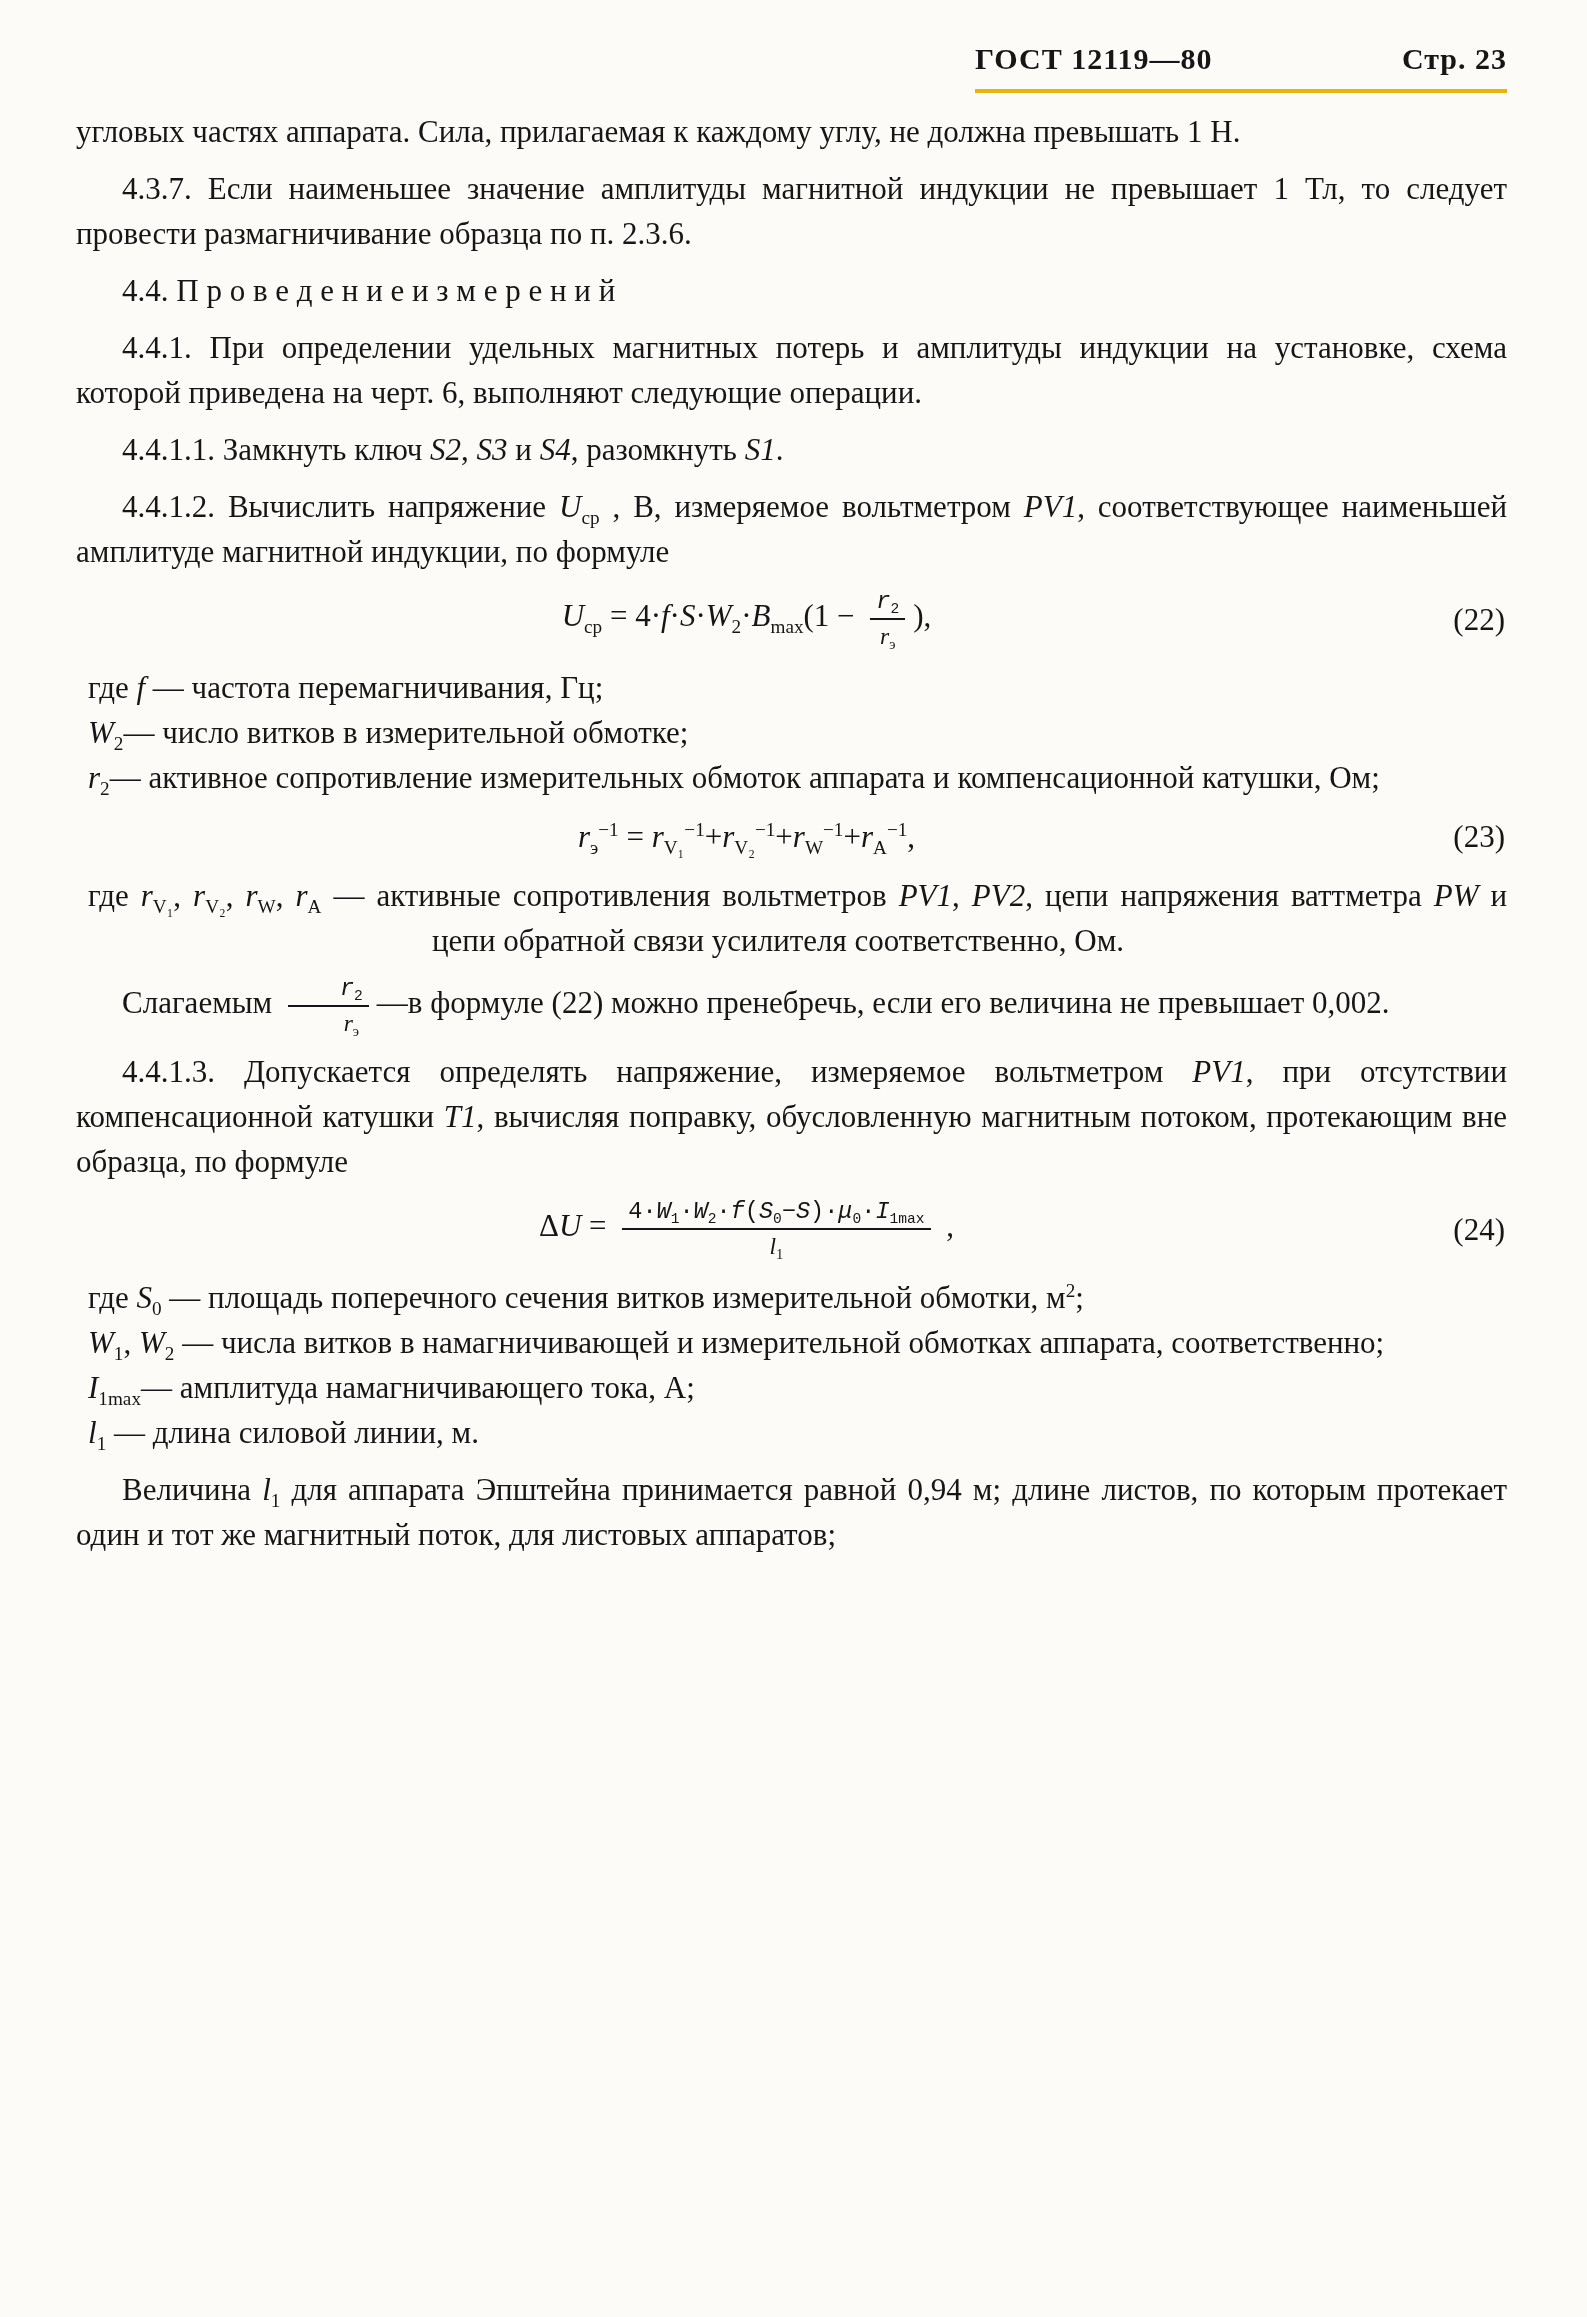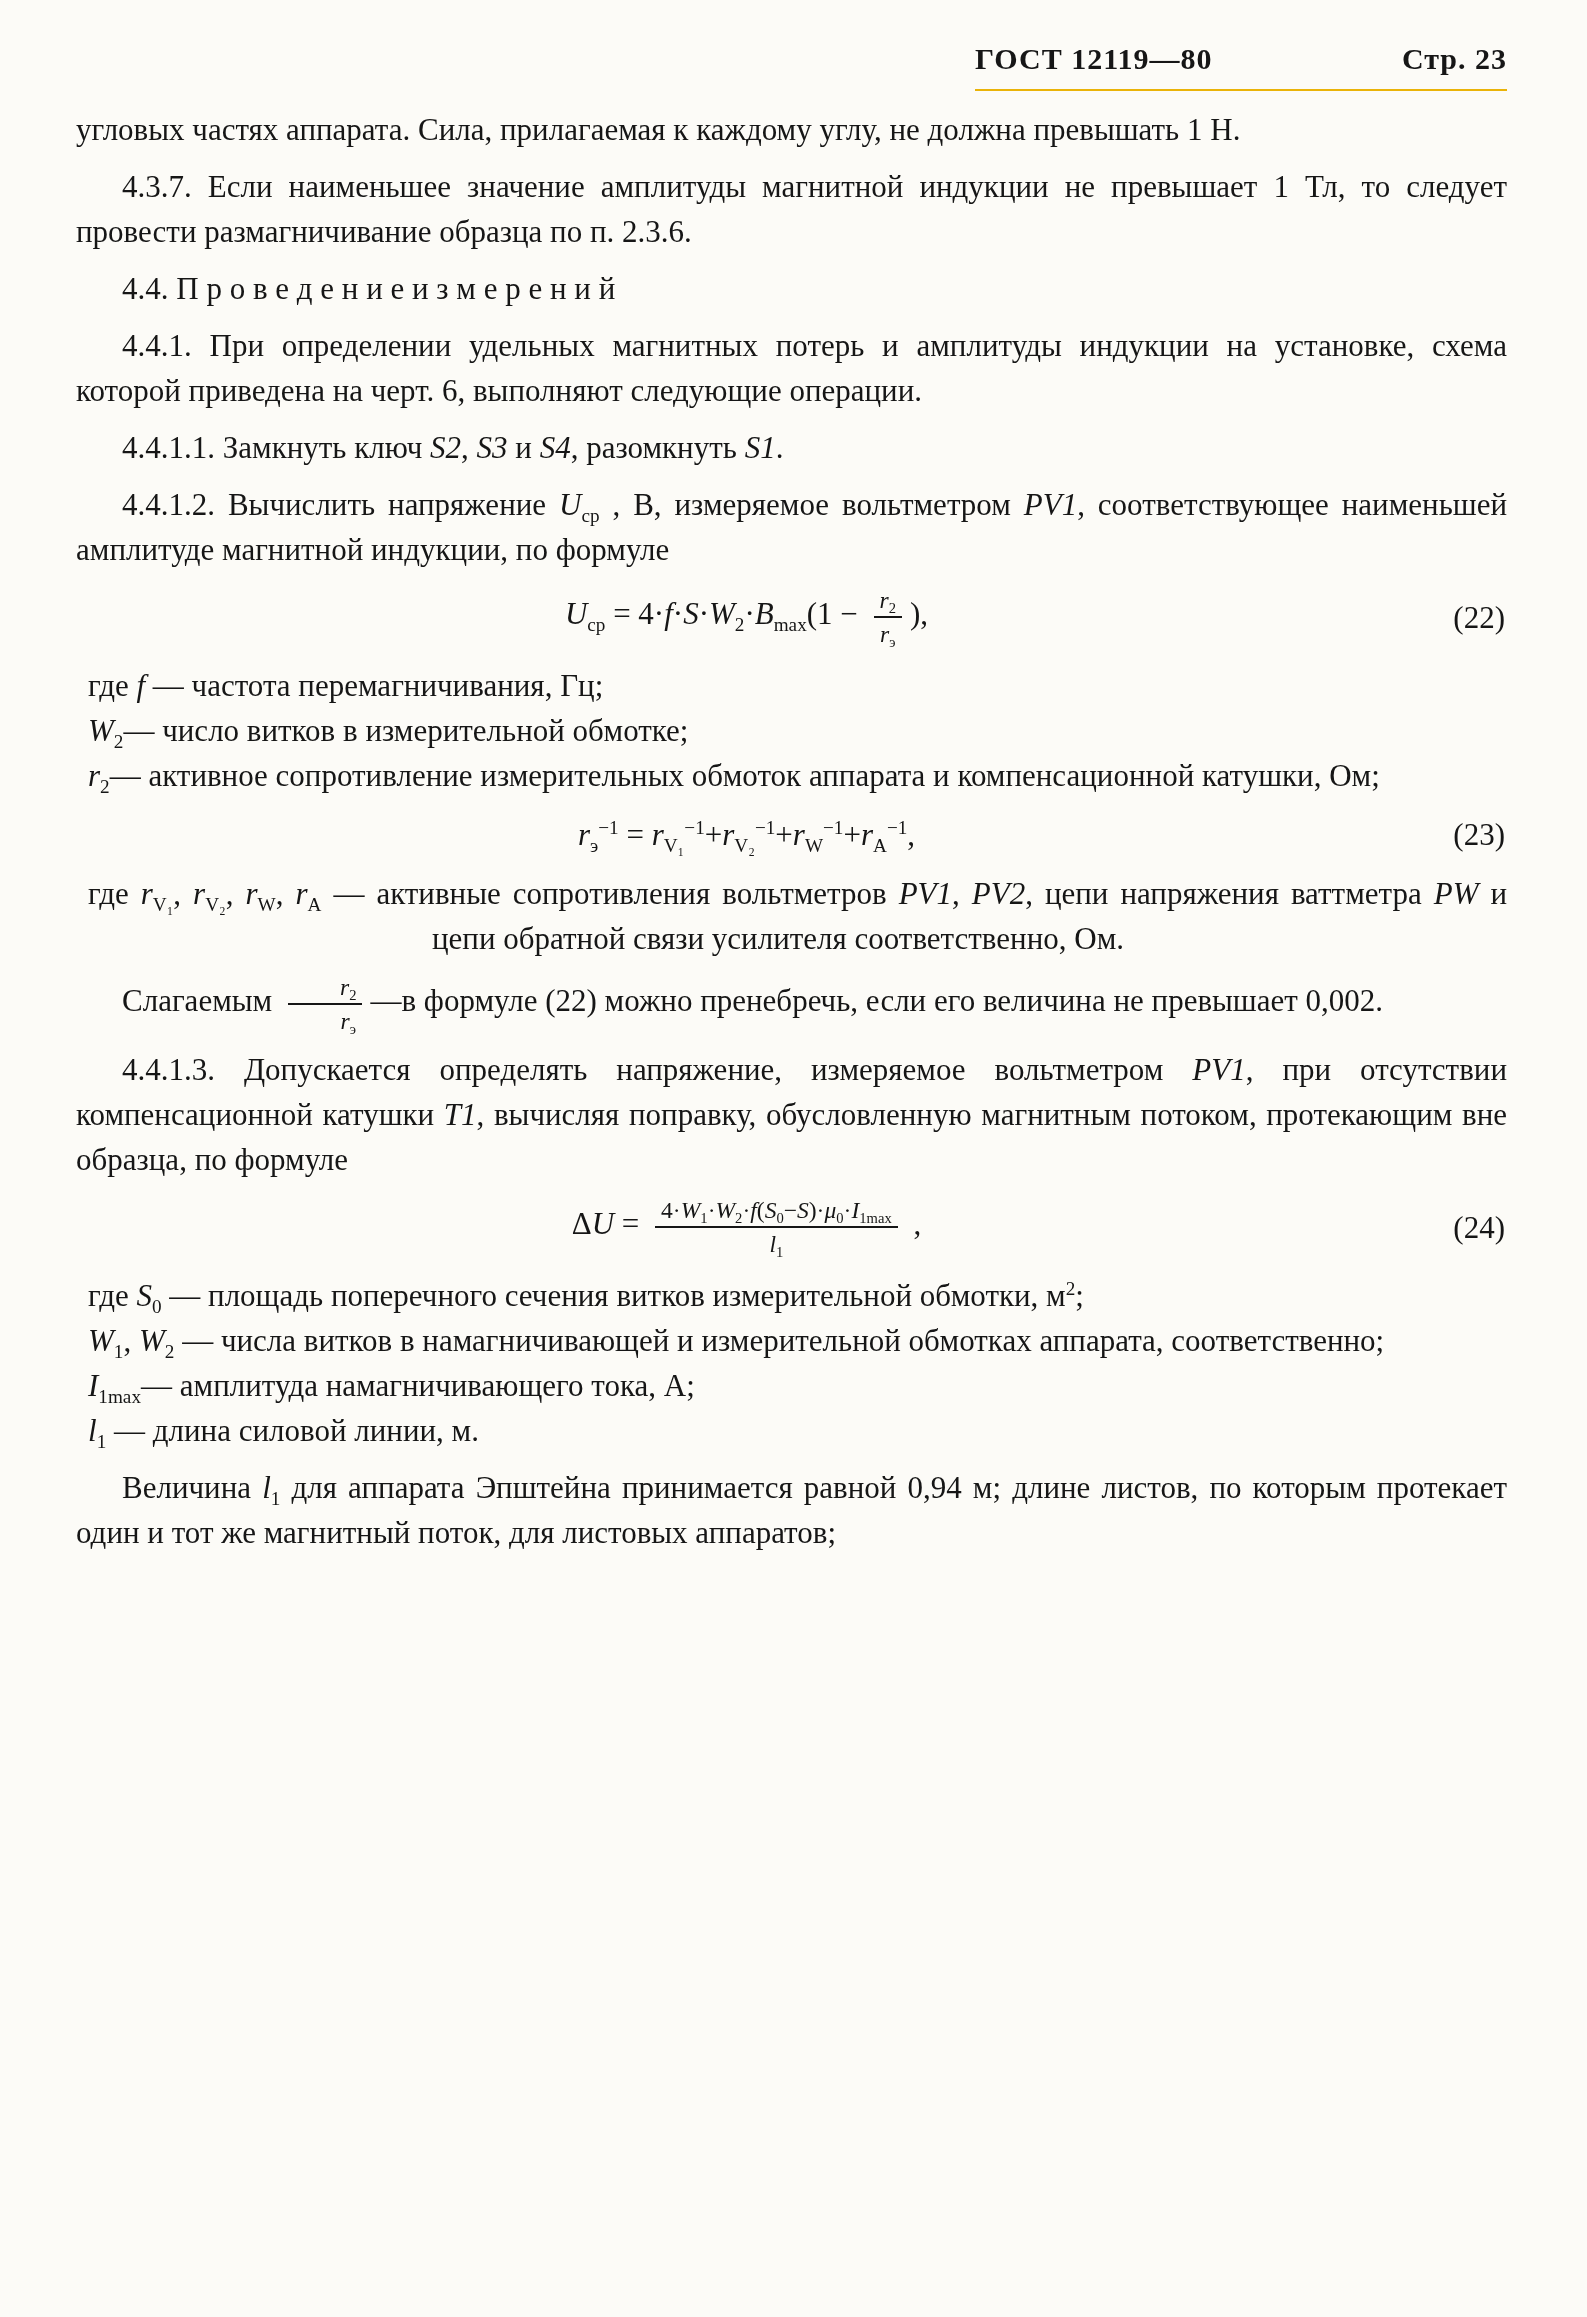--- a/index.html
+++ b/index.html
@@ -16,21 +16,21 @@
     padding: 36px 80px 20px 76px;
     overflow: hidden;
   }
   .header { margin-bottom: 16px; }
   .header-inner {
     width: 532px;
     margin-left: auto;
     display: flex;
     justify-content: space-between;
     align-items: baseline;
-    border-bottom: 2px solid #eab308;
+    border-bottom: 4px solid #eab308;
     padding-bottom: 8px;
     font-weight: bold;
     font-size: 30px;
     letter-spacing: 1px;
     white-space: nowrap;
   }
   .block { text-align: justify; }
   .block.p.indent { text-indent: 46px; margin-top: 12px; }
   .block.def {
     padding-left: 141px;
@@ -61,20 +61,21 @@
     vertical-align: middle;
     text-align: center;
     font-size: 0.76em;
     line-height: 1.2;
     margin: 0 8px;
   }
   .frac .num {
     display: block;
     border-bottom: 2px solid #161616;
     padding: 0 6px 2px;
+    font-family: Liberation Mono, monospace;
   }
   .frac .den {
     display: block;
     padding-top: 2px;
   }
 </style>
 </head>
 <body>
 
 <div class="page">

